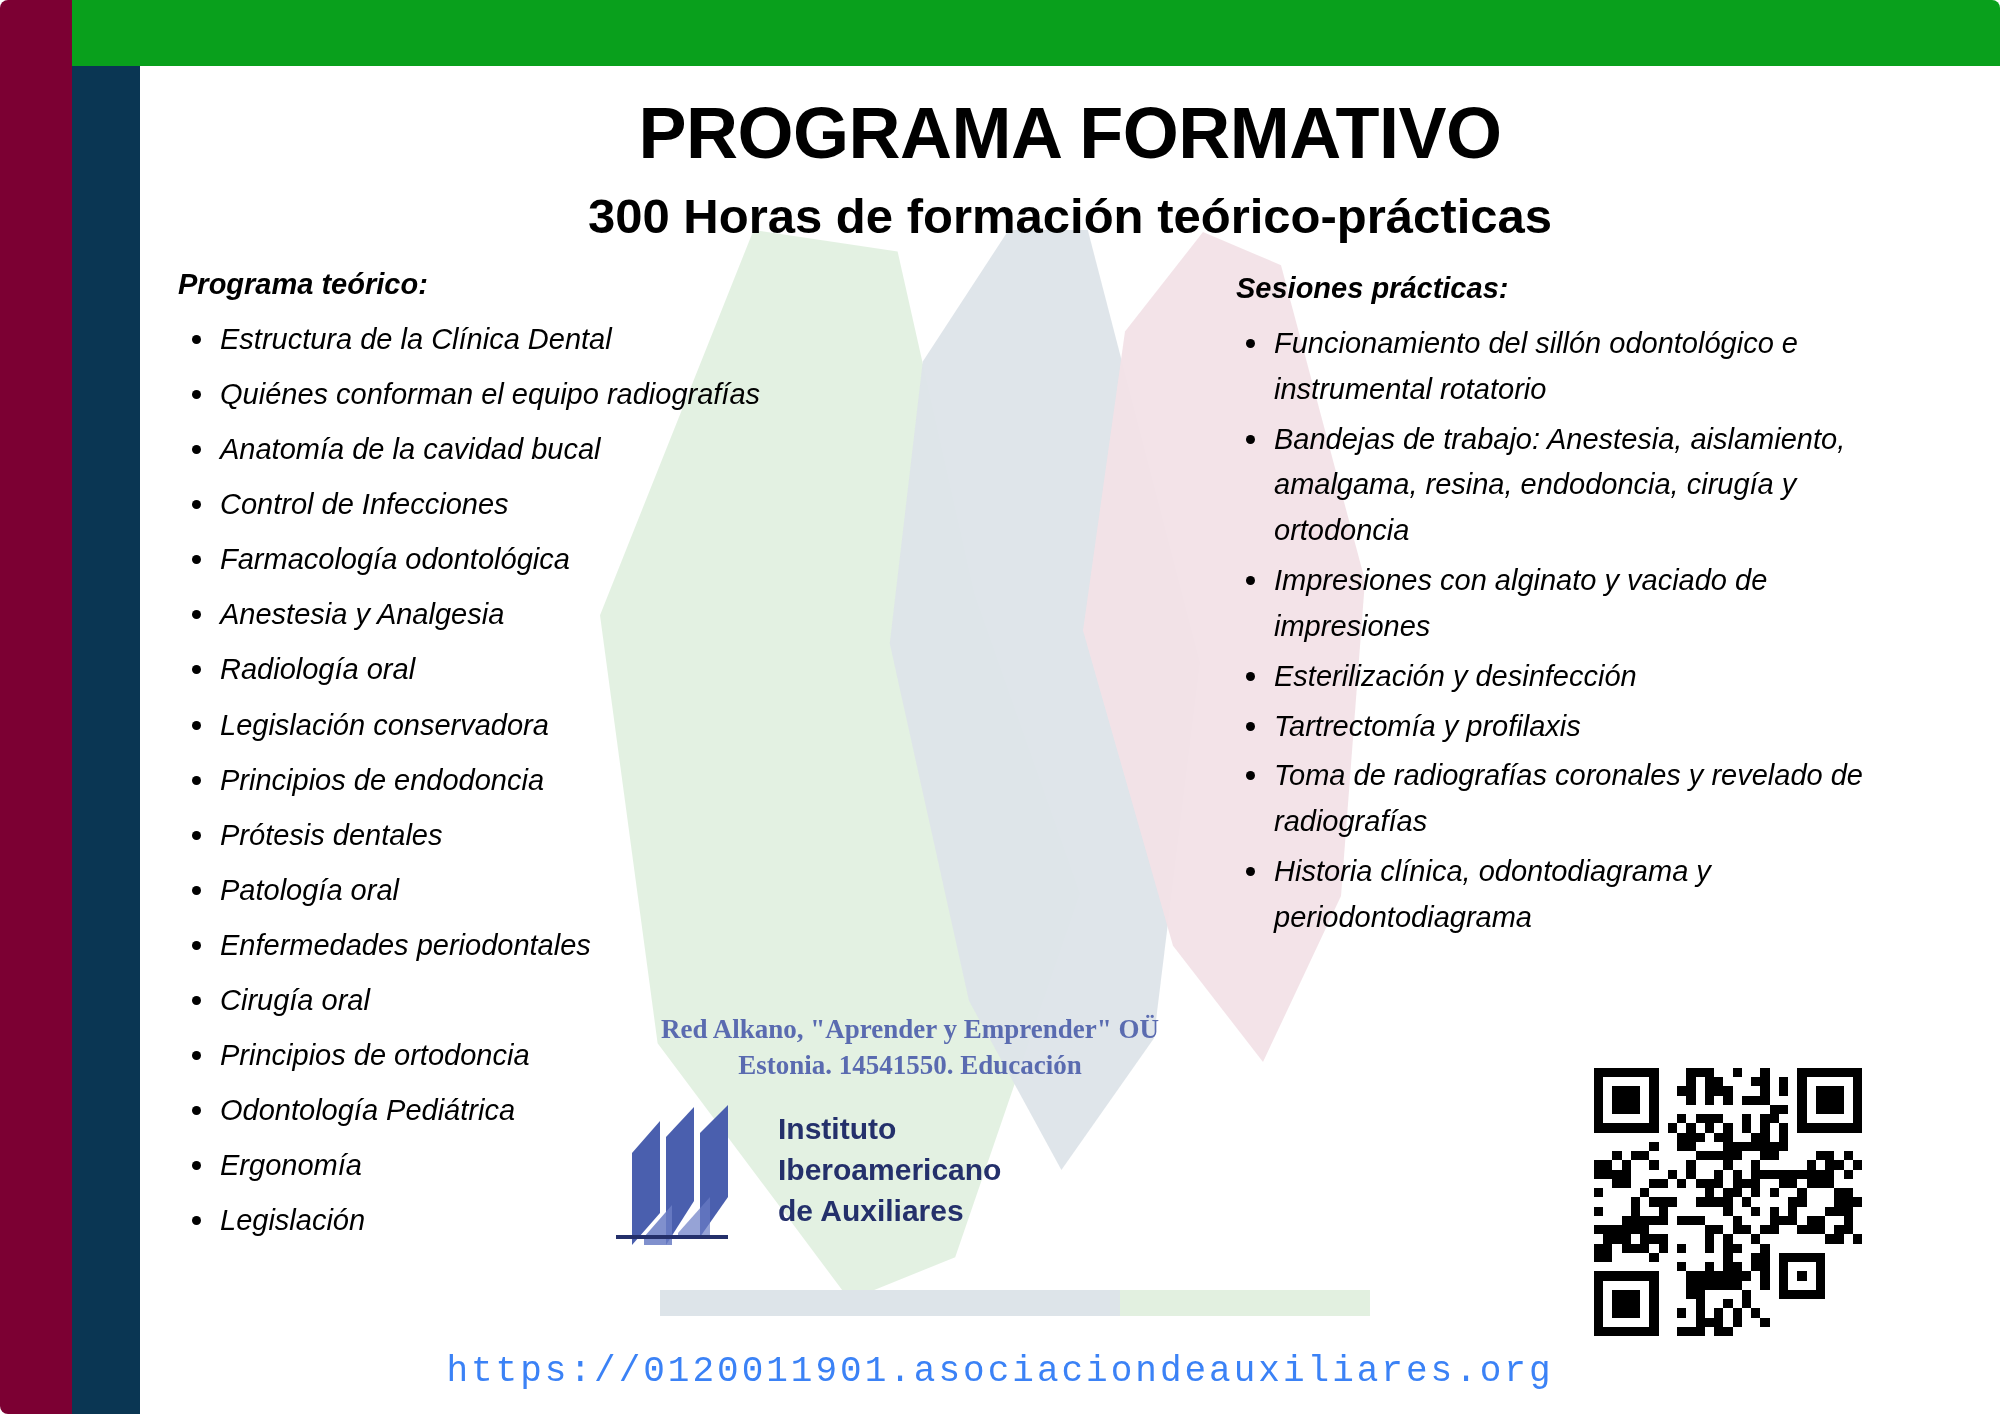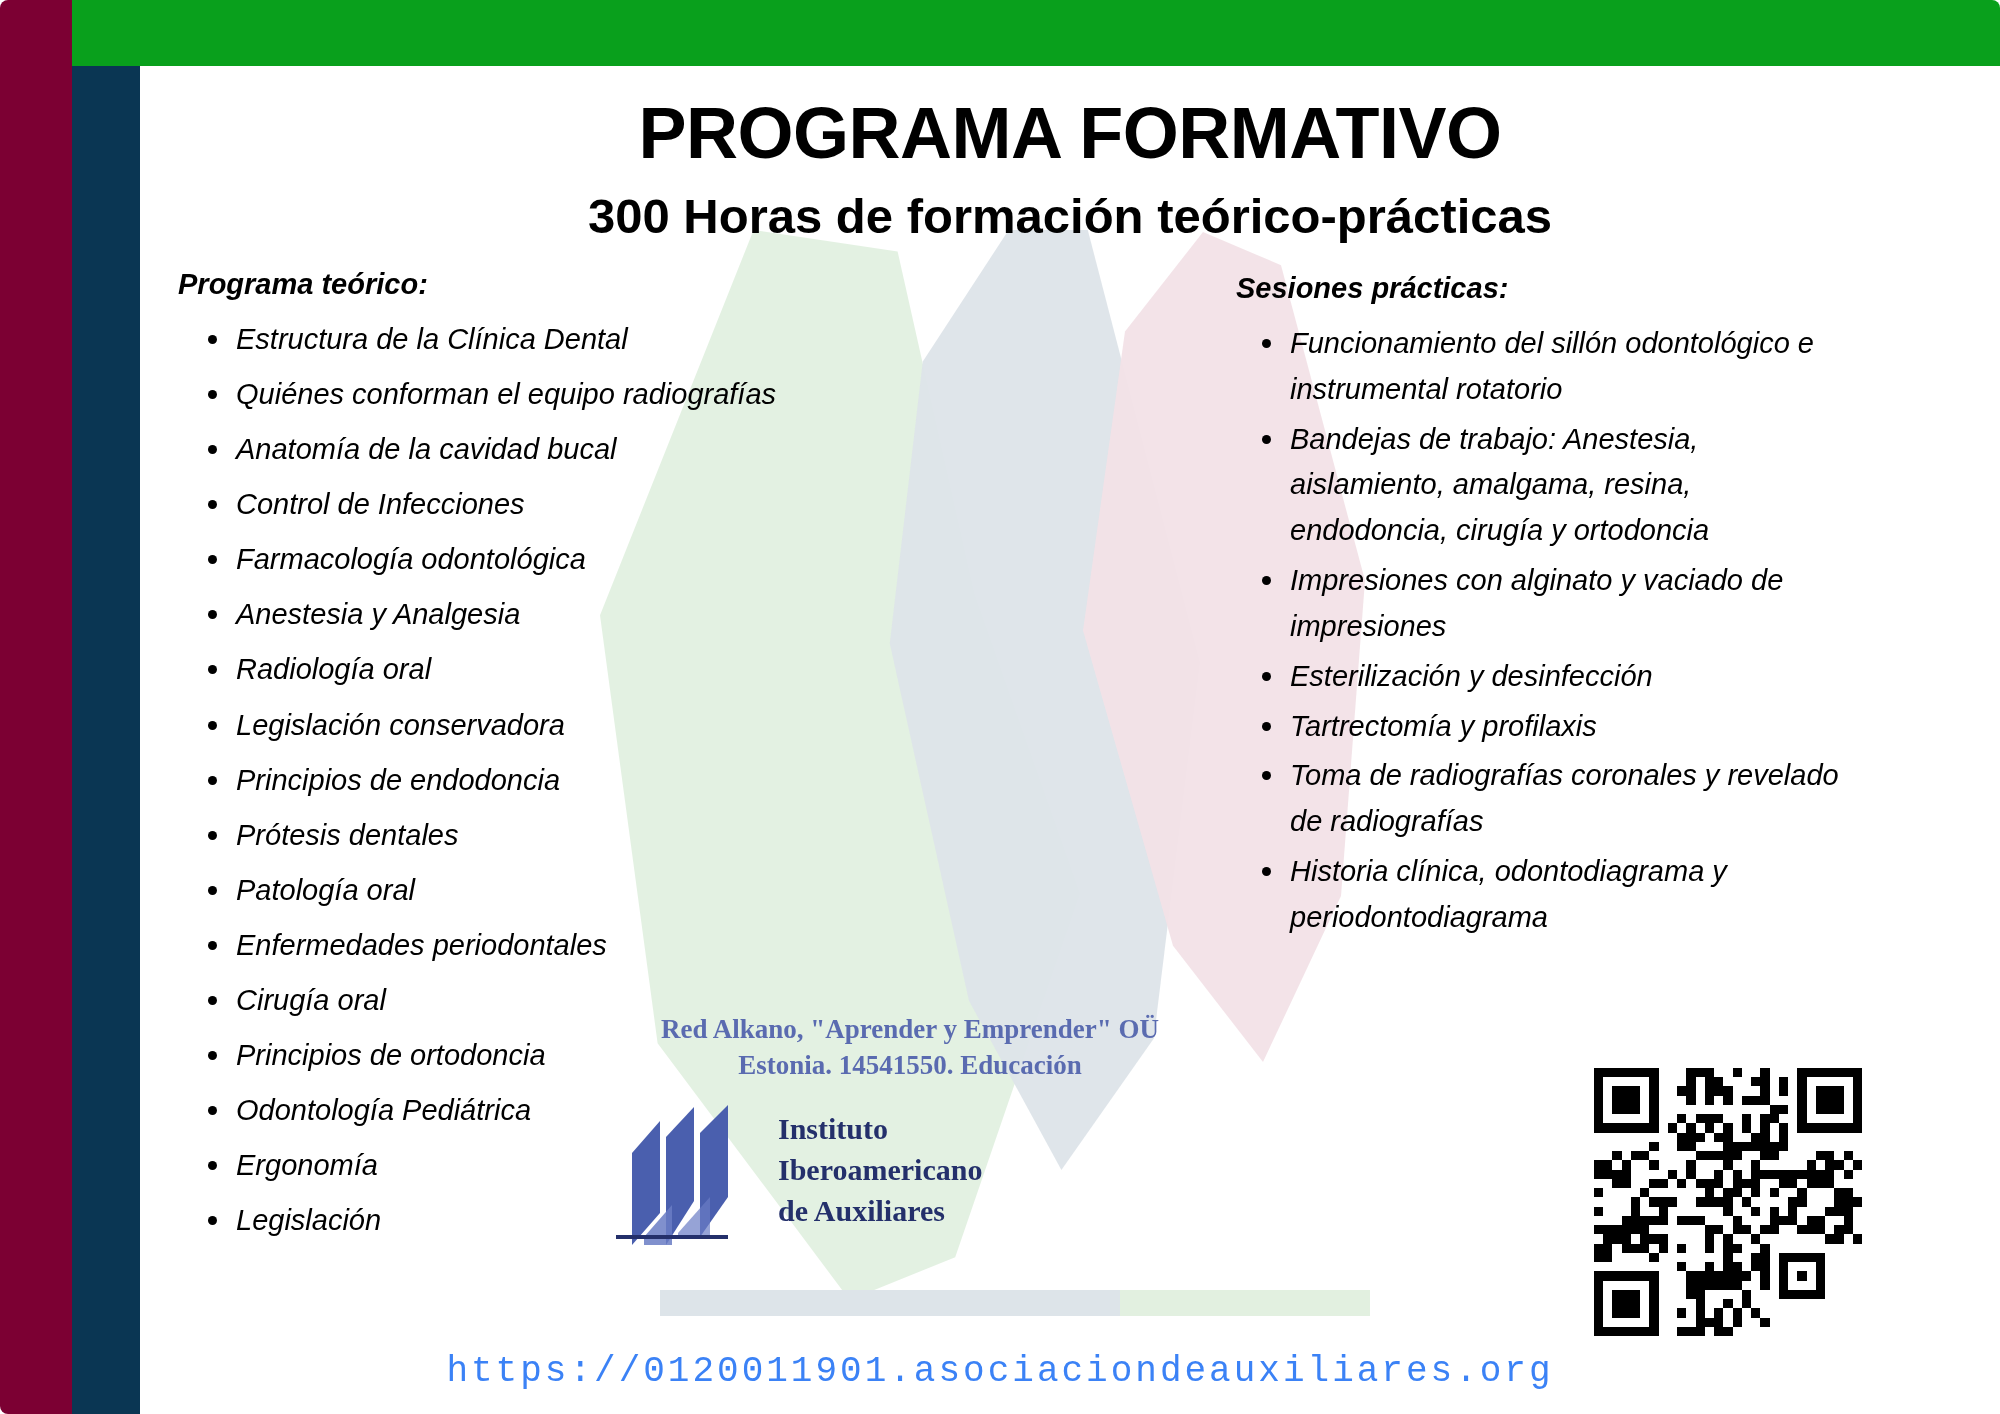--- a/index.html
+++ b/index.html
@@ -113,21 +113,21 @@
     font-size: 29px;
     font-weight: bold;
     font-style: italic;
     color: #000000;
     margin: 0 0 16px 0;
   }
   .col-right .col-head { margin-left: 4px; }
 
   ul.bullets {
     list-style: none;
-    margin: 16px;
+    margin: 0;
     padding: 0;
   }
   ul.bullets li {
     position: relative;
     padding-left: 42px;
     font-size: 29px;
     font-style: italic;
     color: #000000;
     line-height: 1.52;
     margin-bottom: 11px;
@@ -165,21 +165,21 @@
     height: 150px;
   }
   .logo-mark {
     position: absolute;
     left: 14px; top: 0;
     width: 140px; height: 148px;
   }
   .logo-name {
     position: absolute;
     left: 178px; top: 12px;
-    font-family: Liberation Serif, serif;
+    font-family: Liberation Sans, sans-serif;
     color: #24306b;
     font-weight: bold;
     font-size: 30px;
     line-height: 1.36;
     text-align: left;
   }
   .logo-underline {
     position: absolute;
     left: 16px; top: 138px;
     width: 112px; height: 4px;

